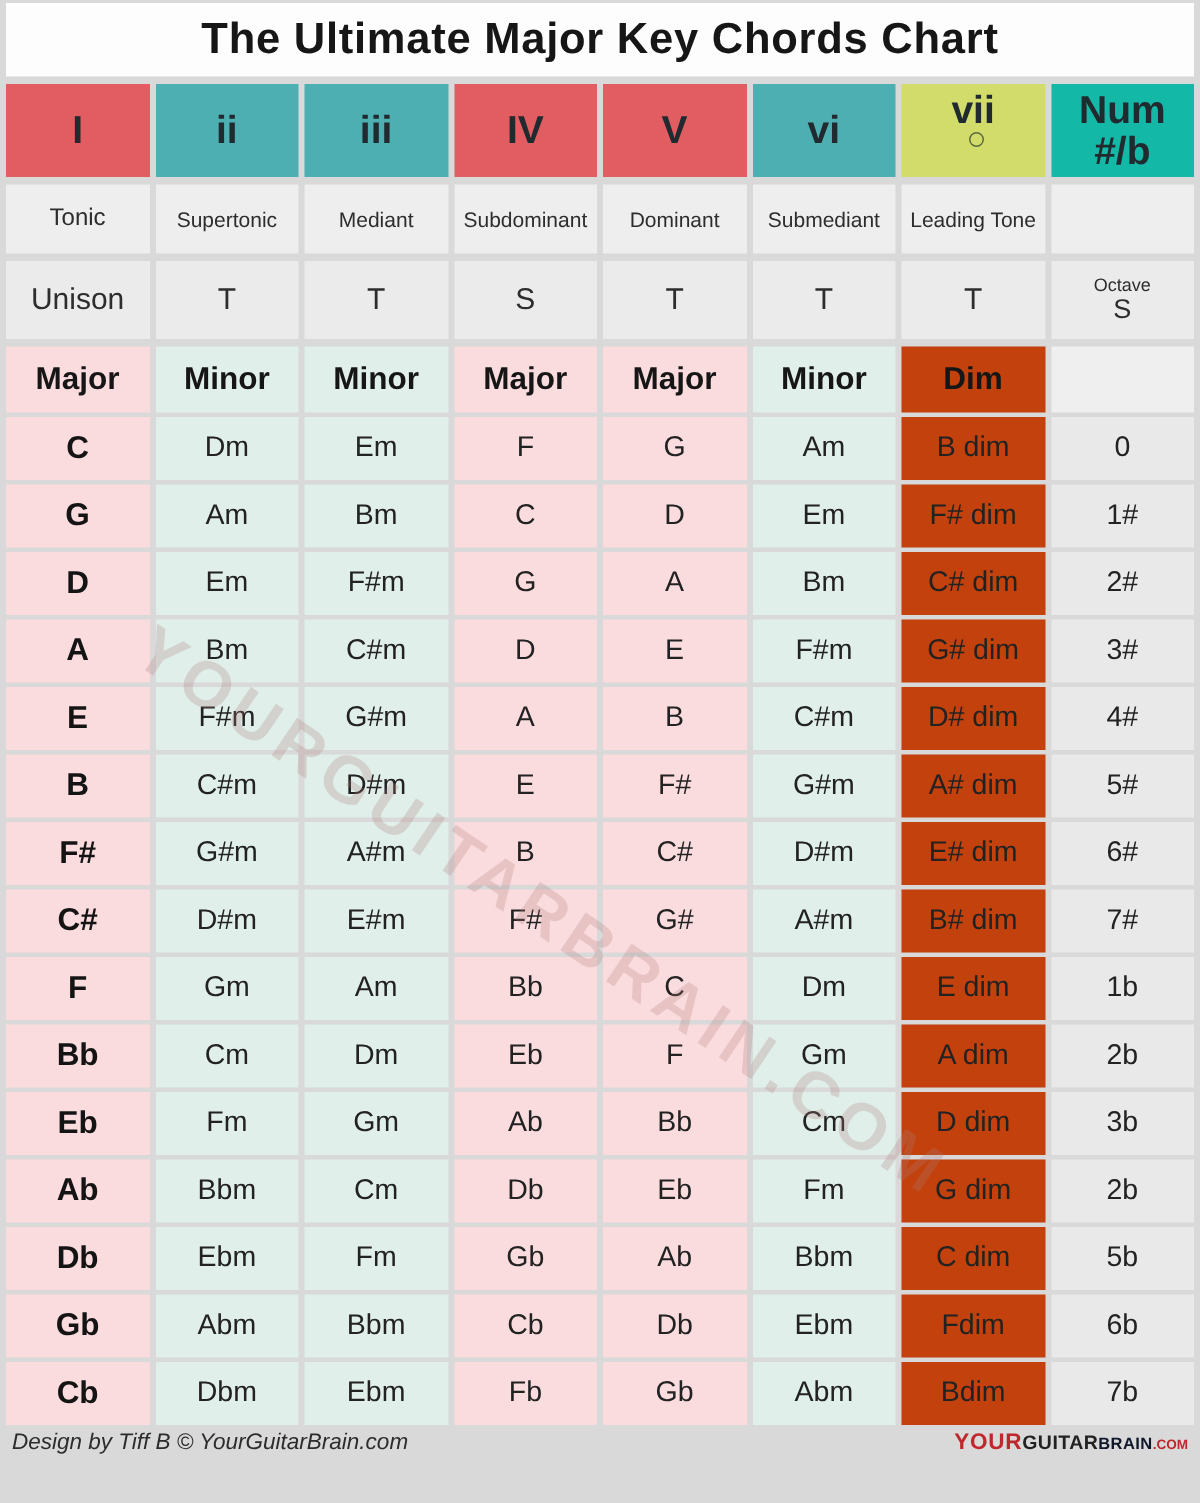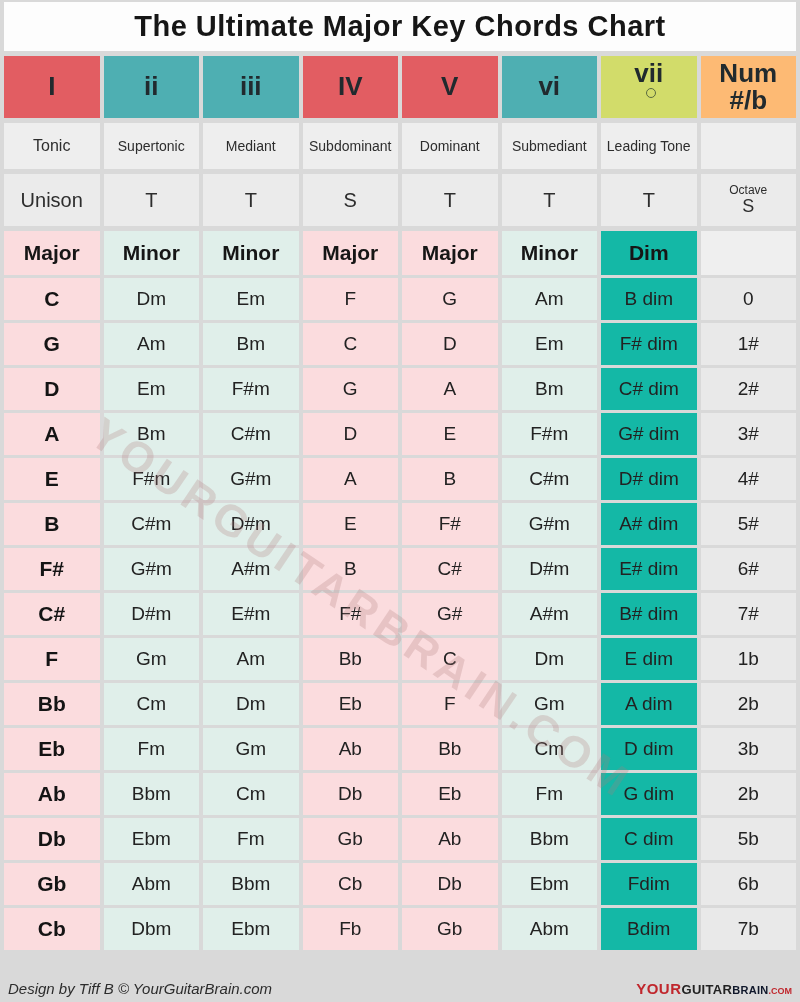--- a/index.html
+++ b/index.html
@@ -31,58 +31,58 @@
   }
   .cell{
     display:flex;flex-direction:column;align-items:center;justify-content:center;
     text-align:center;line-height:1.05;
   }
   
   .roman .cell{height:62px;font-size:26px;font-weight:700;color:#212a2e;}
   .bg-red{background:#e25d62;}
   .bg-teal{background:#4eafb2;}
   .bg-yellowgreen{background:#d2dc6a;}
-  .bg-numhead{background:#fdba74;}
+  .bg-numhead{background:#14b8a6;}
   .numhead-cell{font-size:20px;font-weight:700;color:#111;}
   .deg{
     display:inline-block;width:8px;height:8px;
     border:1.6px solid #5a6a40;border-radius:50%;
     margin-left:4px;margin-bottom:16px;vertical-align:top;
   }
   .vii-wrap{display:flex;flex-direction:column;align-items:center;}
   
   .funcs .cell{height:46px;background:#eeeeee;font-size:14px;color:#2d2d2d;}
   .intervals .cell{height:52px;background:#ebebeb;font-size:20px;color:#2d2d2d;}
   .octave-top{font-size:12px;color:#2d2d2d;}
   .octave-bottom{font-size:18px;margin-top:1px;}
   
   .quals{margin-bottom:3px;}
   .quals .cell{height:44px;font-size:21px;font-weight:700;color:#161616;}
   
   .c-pink{background:#fbdcde;}
   .c-mint{background:#e0efea;}
-  .c-paleyellow{background:#14b8a6;text-align:center;}
+  .c-paleyellow{background:#c2410c;text-align:center;}
   .c-gray{background:#e9e9e9;}
   .c-lightgray{background:#efefef;}
   
   .data-row{margin-bottom:3px;}
   .data-row .cell{height:42px;font-size:19px;color:#222;}
   .data-row .key-cell{font-size:21px;font-weight:700;color:#141414;}
   
   .watermark{
     position:absolute;left:105px;top:408px;
     transform:rotate(34deg);transform-origin:0 0;
     font-size:44px;font-weight:700;letter-spacing:5px;
     color:rgba(175,125,125,0.26);
     white-space:nowrap;pointer-events:none;
   }
   
   .footer{
     height:44px;margin:0 8px;
-    display:flex;align-items:flex-end;justify-content:space-between;
+    display:flex;align-items:flex-start;justify-content:space-between;
   }
   .credit{font-style:italic;font-size:15px;color:#2c2c2c;}
   .logo{display:flex;align-items:baseline;}
   .l-your{color:#c0272d;font-size:15px;font-weight:700;letter-spacing:.5px;margin-left:40px;}
   .l-guitar{color:#222;font-size:13px;font-weight:800;letter-spacing:.3px;}
   .l-brain{color:#0f172a;font-size:11px;font-weight:800;letter-spacing:.3px;}
   .l-com{color:#c0272d;font-size:9px;font-weight:700;}
 </style>
 </head>
 <body>

